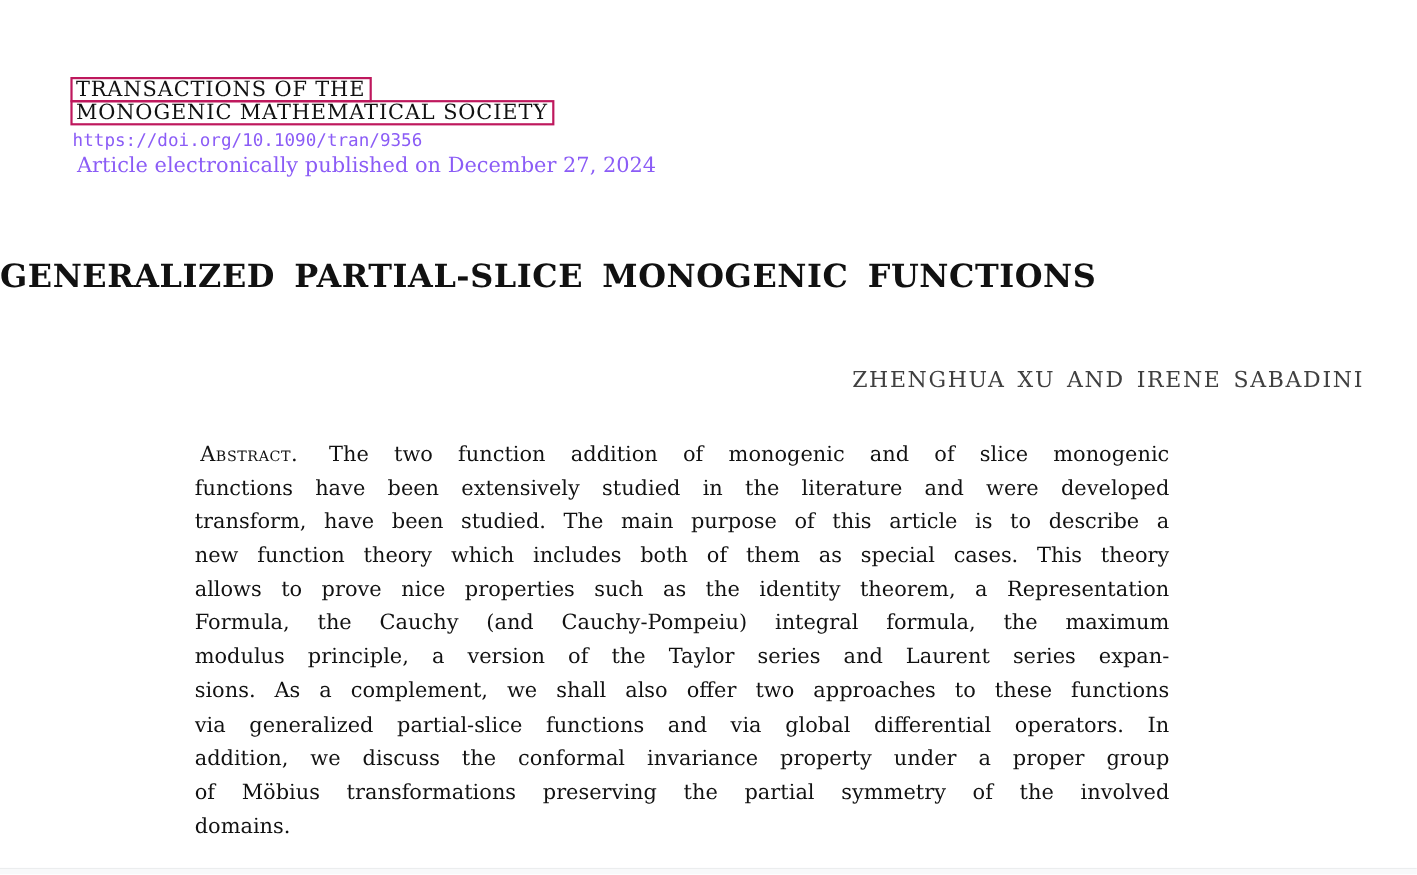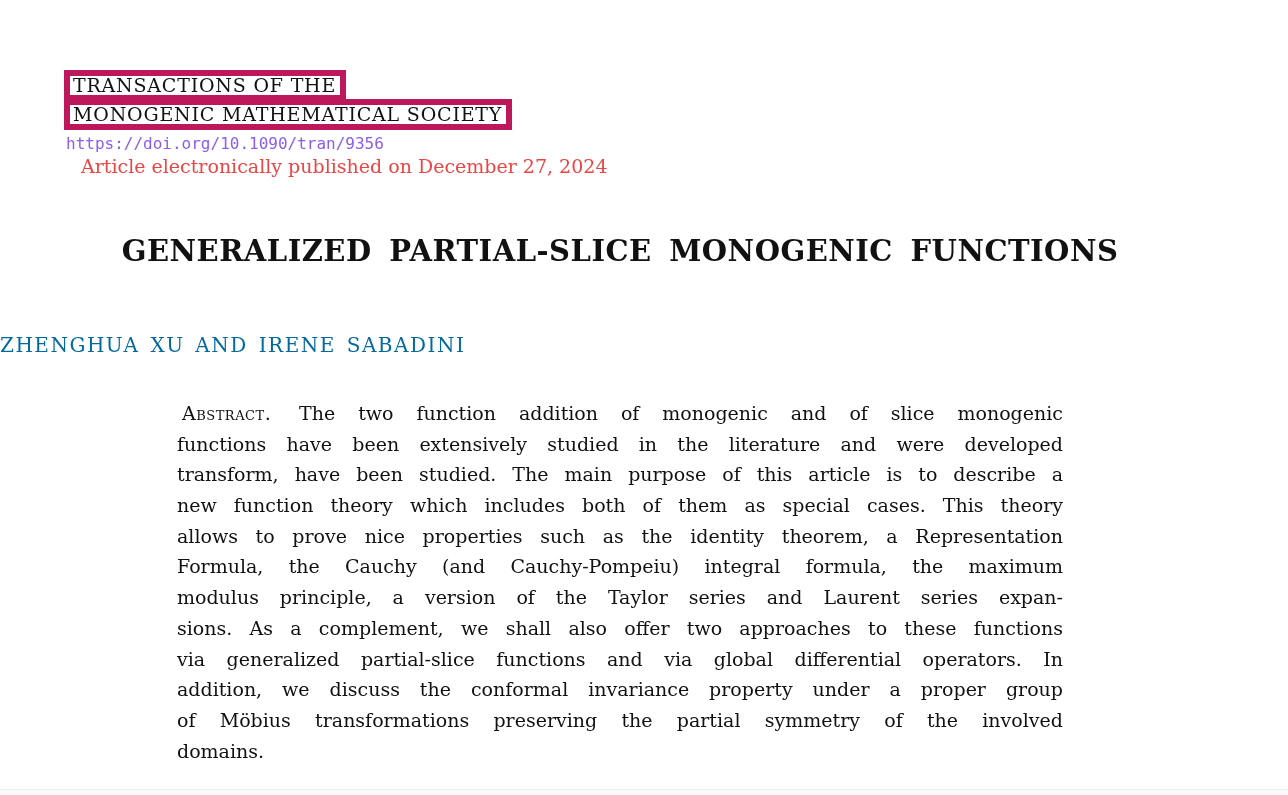--- a/index.html
+++ b/index.html
@@ -19,68 +19,67 @@
     background: #ffffff;
   }
   
   .header-block {
     position: absolute;
     left: 64px;
     top: 70px;
   }
   .linkbox {
     display: inline-block;
-    border: 6px solid #be185d;
+    border: 2px solid #be185d;
     padding: 0 4px 1px 3px;
     font-size: 19px;
     line-height: 18px;
     letter-spacing: 0.8px;
     color: #111111;
     cursor: pointer;
   }
   .linkbox-row2 { margin-top: -2px; }
   .doi-line {
     margin-top: 5px;
     margin-left: 2px;
     font-family: "DejaVu Sans Mono", monospace;
     font-size: 16px;
     line-height: 18px;
     letter-spacing: 0px;
     color: #8b5cf6;
   }
   .published-line {
     margin-top: 3px;
-    margin-left: 17px;
+    margin-left: 6px;
     font-size: 19px;
     line-height: 21px;
-    color: #ef4444;
+    color: #8b5cf6;
   }
   
   .paper-title {
     position: absolute;
     left: 0;
     top: 234px;
     width: 1240px;
-    text-align: center;
     font-size: 29px;
     font-weight: bold;
     letter-spacing: 0.5px;
     word-spacing: 7px;
     color: #111111;
   }
   .paper-authors {
     position: absolute;
     left: 0;
     top: 333px;
     width: 1240px;
-    text-align: left;
+    text-align: right;
     font-size: 20px;
     letter-spacing: 1.5px;
     word-spacing: 3px;
-    color: #0369a1;
+    color: #404040;
   }
   
   .abstract-block {
     position: absolute;
     left: 177px;
     top: 398px;
     width: 886px;
     font-size: 19px;
     line-height: 30.7px;
     color: #111111;

